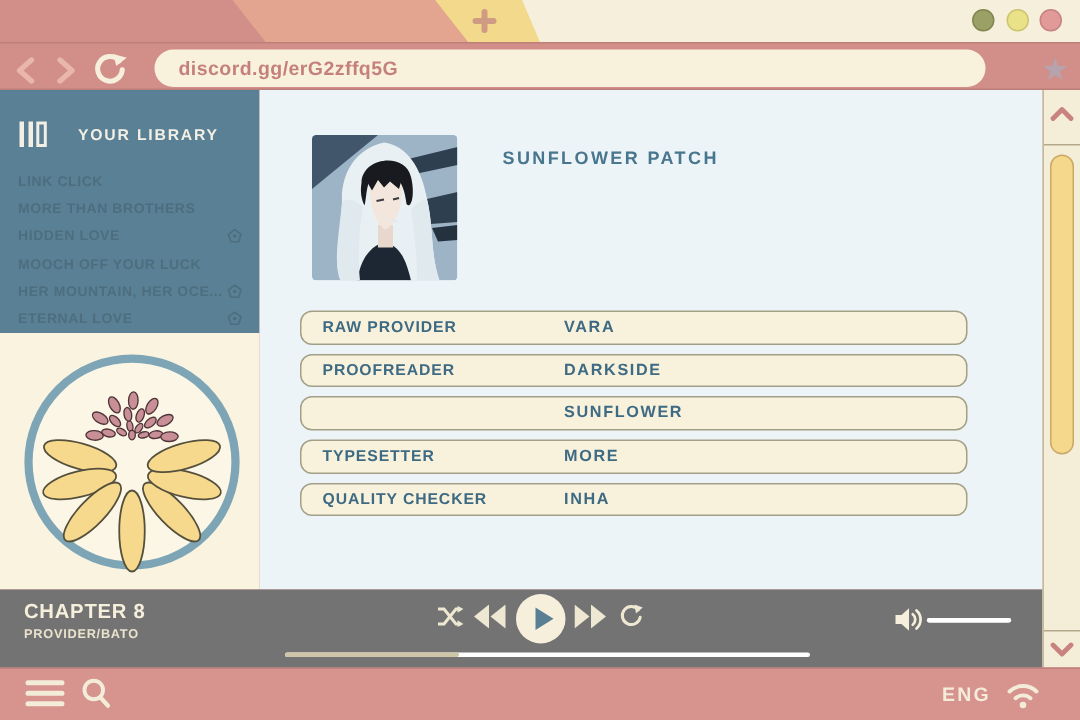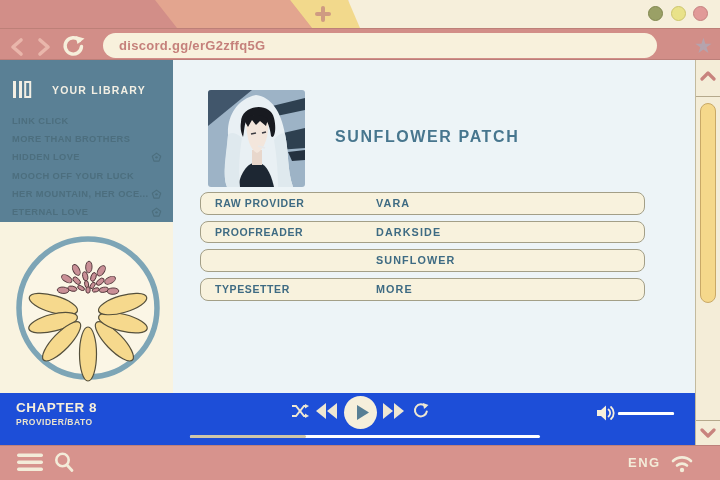--- a/index.html
+++ b/index.html
@@ -31,33 +31,33 @@
   .lib-head{left:12px;top:20px;display:flex;align-items:center;gap:20px;}
   .lib-label{color:#f3efe4;font-size:10.5px;font-weight:bold;letter-spacing:1.2px;}
   .lib-list{left:12px;top:54px;width:150px;}
   .lib-item{display:flex;justify-content:space-between;align-items:center;height:13px;margin-bottom:5.4px;
     color:#4c6e7e;font-size:9.3px;font-weight:bold;letter-spacing:.4px;white-space:nowrap;}
   .side-cream{left:0;top:222px;width:173px;height:171px;background:#f9f3e0;}
 
   
   .main{left:173px;top:60px;width:522px;height:333px;background:#edf4f7;}
   .thumb{left:35px;top:30px;width:97px;height:97px;border-radius:3px;overflow:hidden;}
-  .group{left:162px;top:38px;font-size:16px;font-weight:bold;letter-spacing:1.6px;color:#47768e;margin-top:30px;}
+  .group{left:162px;top:38px;font-size:12px;font-weight:bold;letter-spacing:1.6px;color:#47768e;}
   .title{left:160px;top:52px;font-family:"DejaVu Serif",serif;font-weight:bold;
     font-size:29px;letter-spacing:1px;color:#4a7b92;}
-  .credits{left:27px;top:132px;width:445px;}
+  .credits{left:27px;top:147px;width:445px;}
   .crow{position:relative;height:20.5px;border:1.5px solid #a39f87;border-radius:8px;
     background:#f8f2dd;margin-bottom:6.2px;}
   .crole{position:absolute;left:14px;top:4px;font-size:10.5px;font-weight:bold;
     letter-spacing:.6px;color:#3e6b83;}
   .cname{position:absolute;left:175px;top:4px;font-size:10.8px;font-weight:bold;
     letter-spacing:1.1px;color:#3e6b83;}
 
   
-  .player{left:0;top:393px;width:695px;height:68px;background:#1d4ed8;}
+  .player{left:0;top:393px;width:695px;height:68px;background:#737373;}
   .chapter{left:16px;top:7px;color:#f6efdb;font-size:13.5px;font-weight:bold;letter-spacing:.5px;}
   .source{left:16px;top:24px;color:#e9e2cd;font-size:8.5px;font-weight:bold;letter-spacing:.5px;}
   .play-btn{left:344px;top:3px;width:33px;height:33px;border-radius:50%;background:#f6efdb;}
   .ptrack{left:190px;top:42px;width:350px;height:3.4px;border-radius:2px;background:#ffffff;}
   .pplayed{position:absolute;left:0;top:0;height:100%;border-radius:2px;background:#cfc6a8;}
   .vtrack{left:618px;top:18.5px;width:56px;height:3.2px;border-radius:2px;background:#fff;}
   .vlevel{position:absolute;left:0;top:0;height:100%;border-radius:2px;background:#fff;}
 
   
   .scroll{left:695px;top:60px;width:25px;height:385px;background:#f4edd8;
@@ -230,20 +230,24 @@
         <span class="crole">PROOFREADER</span>
         <span class="cname">DARKSIDE</span>
       </div>
       <div class="crow">
         <span class="cname">SUNFLOWER</span>
       </div>
       <div class="crow">
         <span class="crole">TYPESETTER</span>
         <span class="cname">MORE</span>
       </div>
+      <div class="crow">
+        <span class="crole">QUALITY CHECKER</span>
+        <span class="cname">INHA</span>
+      </div>
     </div>
   </div>
 
   <div class="abs player">
     <div class="abs chapter">CHAPTER 8</div>
     <div class="abs source">PROVIDER/BATO</div>
 
     <div class="abs" style="left:291px;top:11px;">
       <svg width="18" height="14" viewBox="0 0 18 14">
         <path d="M1,2 L5,2 L13,12 L16,12" fill="none" stroke="#eee7d2" stroke-width="2"></path>

